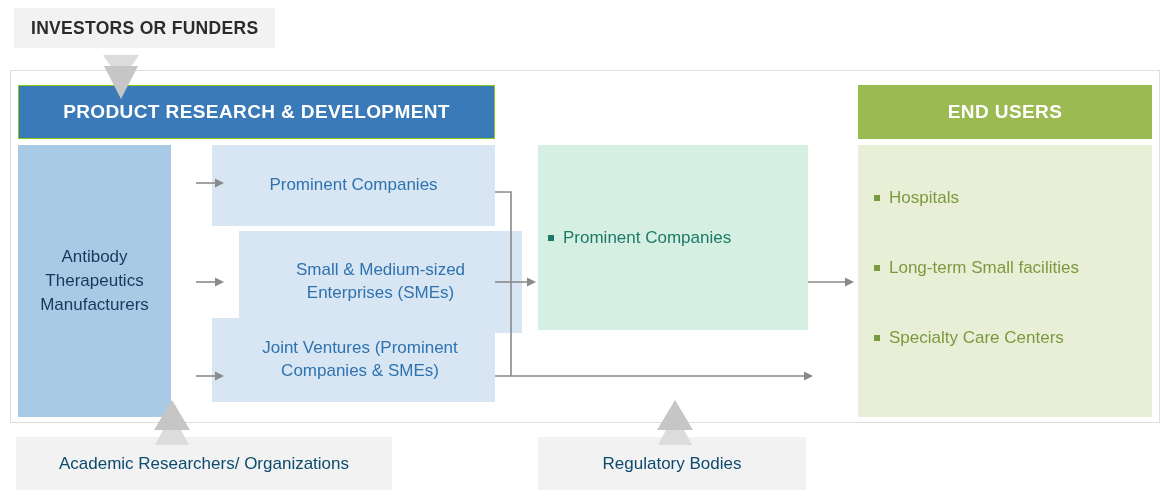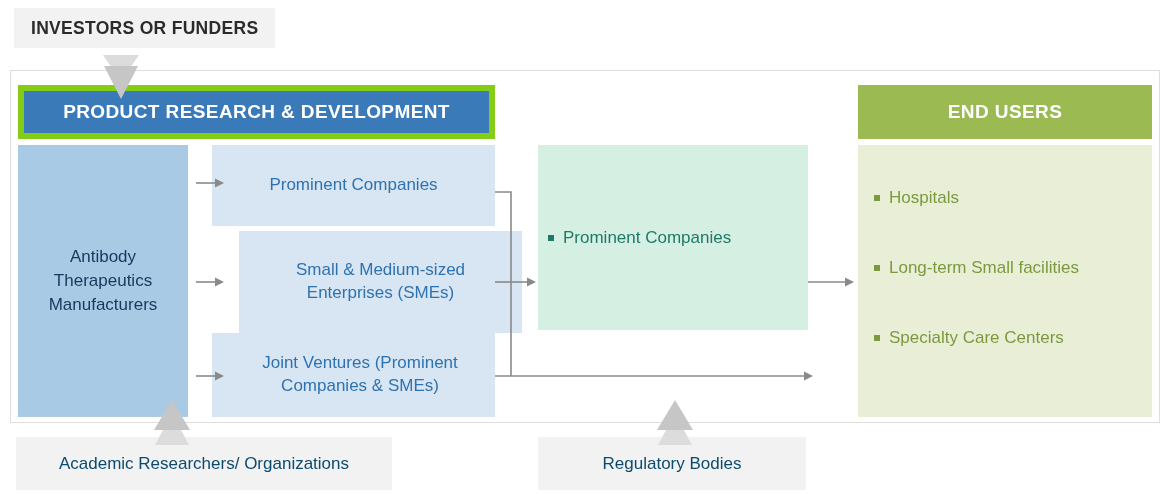--- a/index.html
+++ b/index.html
@@ -17,37 +17,37 @@
 
   .panel{
     left:10px;top:70px;width:1150px;height:353px;
     background:#ffffff;border:1px solid #dedede;
   }
 
   .col-header{
     top:85px;height:54px;display:flex;align-items:center;justify-content:center;
     color:#ffffff;font-weight:bold;font-size:19px;letter-spacing:.4px;z-index:2;
   }
-  .hdr-rnd{left:18px;width:477px;background:#3a7ab9;border:6px solid #84cc16;}
+  .hdr-rnd{left:18px;width:477px;background:#3a7ab9;border:1px solid #84cc16;}
   .hdr-dist{left:538px;width:270px;background:#36a78f;}
   .hdr-end{left:858px;width:294px;background:#9cba52;}
 
   .manufacturer{
-    left:18px;top:145px;width:170px;height:272px;background:#a9cae5;
+    left:18px;top:145px;width:153px;height:272px;background:#a9cae5;
     display:flex;align-items:center;justify-content:center;text-align:center;
     color:#17395e;font-size:17px;line-height:1.4;padding:0 22px;z-index:1;
   }
   .rnd-box{
     left:212px;width:283px;background:#d8e5f2;
     display:flex;align-items:center;justify-content:center;text-align:center;
     color:#2e73b0;font-size:17px;line-height:1.35;padding:0 30px;z-index:1;
   }
   .rnd-box1{top:145px;height:81px;}
   .rnd-box2{top:231px;height:102px;margin-left:27px;}
-  .rnd-box3{top:333px;height:84px;padding-left:43px;}
+  .rnd-box3{top:318px;height:84px;padding-left:43px;}
 
   .dist-box{
     left:538px;top:145px;width:270px;height:185px;background:#d6efe3;
     display:flex;align-items:center;color:#1e7a68;font-size:17px;
     padding-left:10px;z-index:1;
   }
   .end-box{
     left:858px;top:145px;width:294px;height:272px;background:#e9efd7;
     display:flex;flex-direction:column;justify-content:center;
     color:#7b9a3f;font-size:17px;padding-left:16px;padding-bottom:26px;z-index:1;gap:42px;

